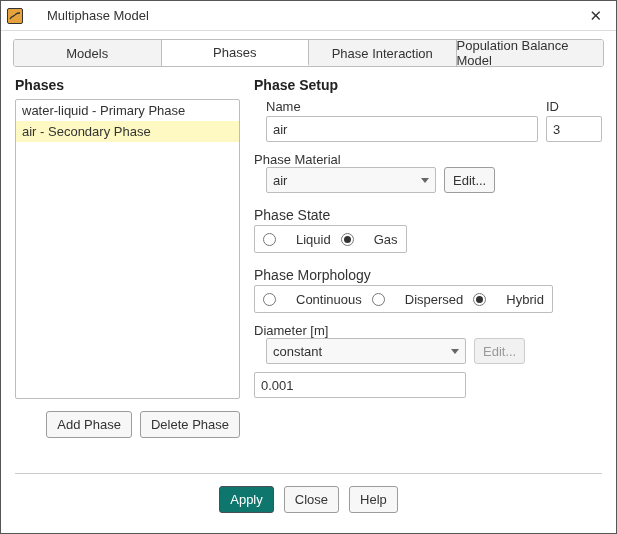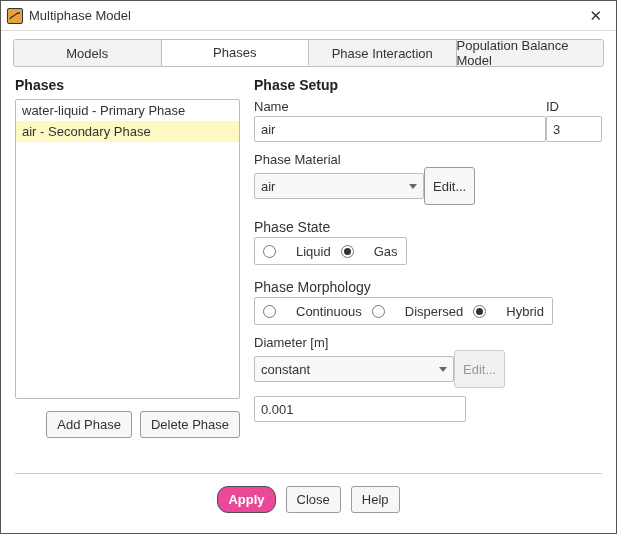--- a/index.html
+++ b/index.html
@@ -12,21 +12,21 @@
     width: 617px;
     height: 534px;
     overflow: hidden;
     border: 1px solid #555;
   }
   .titlebar {
     display:flex; align-items:center; justify-content:space-between;
     height:30px; padding:0 8px 0 6px;
     border-bottom:1px solid #ddd;
   }
-  .titlebar-left { display:flex; align-items:center; gap:6px; }
+  .titlebar-left { display:flex; align-items:center; gap:24px; }
   .app-icon {
     width:16px; height:16px; background:#e6a23c;
     border:1px solid #333; border-radius:2px;
     display:flex; align-items:center; justify-content:center;
   }
   .app-icon svg { width:12px; height:12px; }
   .title-text { font-size:13px; }
   .close-x { font-size:15px; cursor:pointer; padding:2px 6px; }
 
   .tabs {
@@ -56,21 +56,21 @@
     height:300px; overflow:auto;
   }
   .list-item {
     padding:3px 6px; cursor:pointer; font-size:13px;
     white-space:nowrap;
   }
   .list-item.selected { background:#fef9c3; }
 
   .group { margin-bottom:10px; }
   .group-title { font-weight:400; font-size:14px; margin:4px 0 2px 0; }
-  .row { display:flex; align-items:center; }
+  .row { display:flex; gap:8px; align-items:flex-start;margin-left:12px; }
   .field { display:flex; flex-direction:column; }
   .label { font-size:13px; margin-bottom:2px; color:#333; }
 
   input[type=text].txt {
     height:26px; border:1px solid #bdbdbd; border-radius:2px;
     padding:2px 6px; font-size:13px; background:#fff; color:#333;
     font-family:inherit;
   }
   .select {
     height:26px; border:1px solid #bdbdbd; border-radius:2px;
@@ -96,23 +96,23 @@
   .radio-opt.checked .dot::after {
     content:""; width:7px; height:7px; background:#333; border-radius:50%;
   }
 
   .btn {
     height:27px; padding:0 10px; border:1px solid #9c9c9c;
     border-radius:3px; background:#f7f7f7; cursor:pointer;
     font-size:13px; color:#333; display:inline-flex;
     align-items:center; justify-content:center; font-family:inherit;
   }
-  .btn.small { height:38px; padding:0 8px; }
+  .btn.small { height:26px; padding:0 8px; }
   .btn.disabled { color:#999; background:#f1f1f1; border-color:#ccc; cursor:default; }
-  .btn.primary { background:#ec4899; color:#fff; border-color:#4a4f56; font-weight:700;border-radius:11px; }
+  .btn.primary { background:#0f766e; color:#fff; border-color:#4a4f56; font-weight:400; }
 
   .phase-buttons { display:flex; gap:8px; margin-top:12px;justify-content:flex-end; }
 
   .footer-sep { border-top:1px solid #ccc; margin:8px 14px 0 14px; }
   .footer {
     display:flex; justify-content:center; gap:10px; padding:12px 0;
   }
 </style>
 </head>
 <body>

